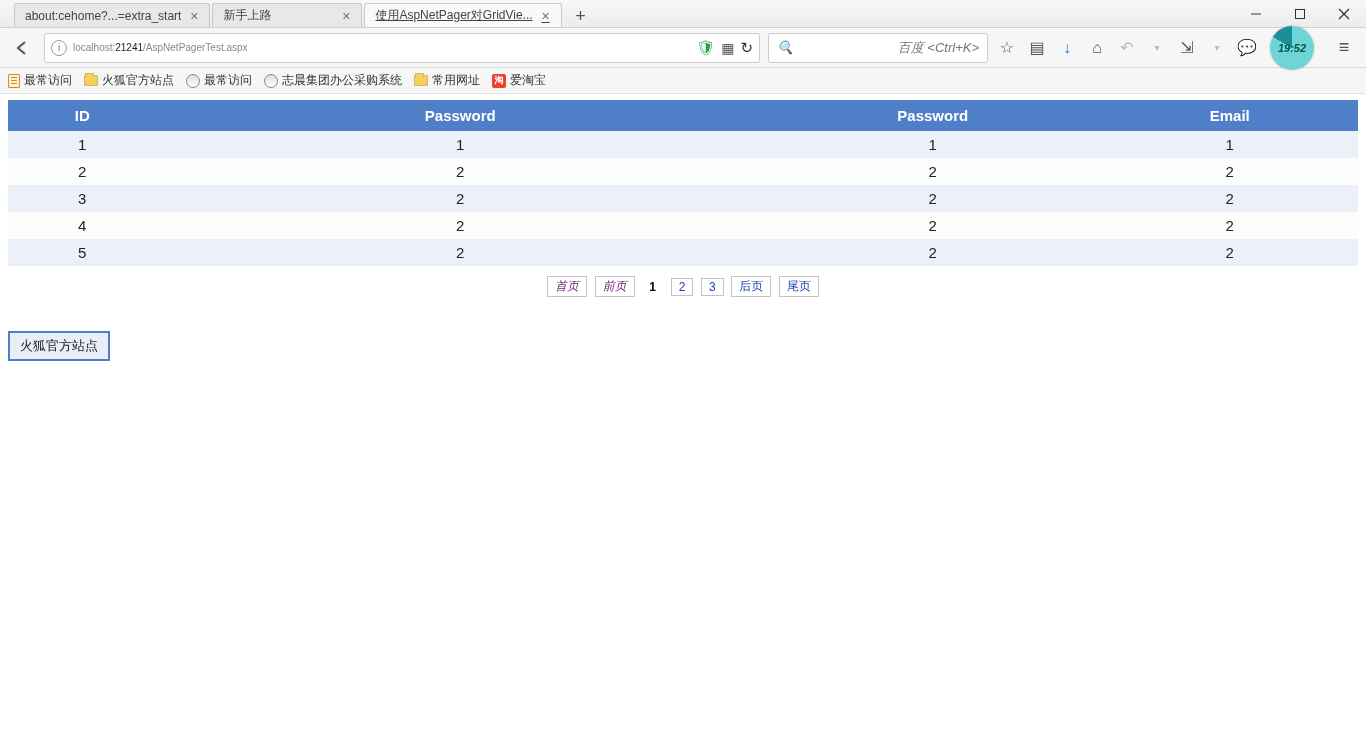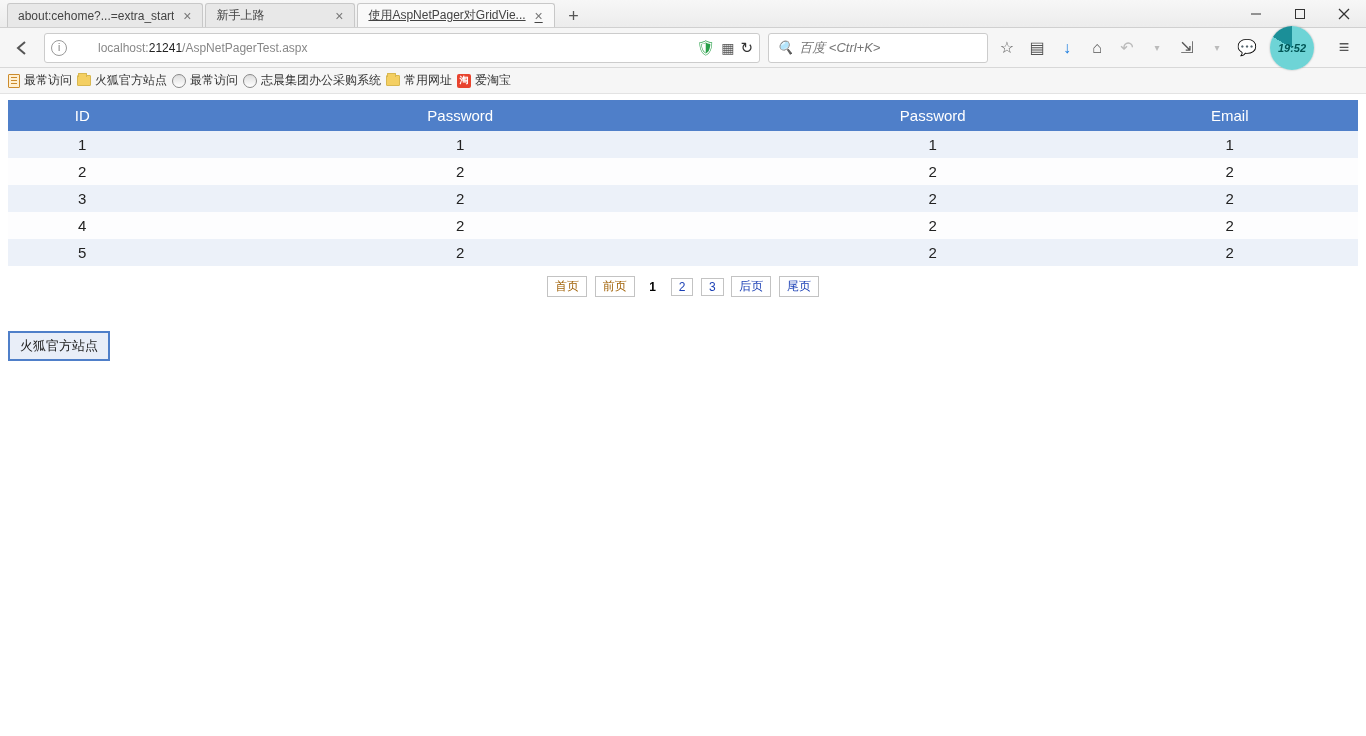--- a/index.html
+++ b/index.html
@@ -1,72 +1,72 @@
 <!DOCTYPE html>
 <html><head>
 <meta charset="utf-8">
 <style>
   * { box-sizing: border-box; margin: 0; padding: 0; }
   body { font-family: "Microsoft YaHei", Arial, sans-serif; font-size: 13px; background: #fff; width: 1366px; height: 736px; overflow: hidden; }
 
   
   .titlebar { height: 28px; background: linear-gradient(#f7f7f7,#ececec); display: flex; align-items: flex-end; border-bottom: 1px solid #d0d0d0; position: relative; }
-  .tabs { display: flex; align-items: flex-end; height: 100%; padding-left: 7px; }
+  .tabs { display: flex; align-items: flex-end; height: 100%; padding-left: 14px; }
   .tab { display: flex; align-items: center; height: 24px; padding: 0 8px 0 10px; border: 1px solid #c8c8c8; border-bottom: none; border-radius: 3px 3px 0 0; margin-right: 2px; background: #e8e8e8; color: #444; min-width: 150px; max-width: 210px; font-size: 12px; }
   .tab.active { background: #f9f9f9; text-decoration: underline; }
   .tab .tab-title { flex: 1; white-space: nowrap; overflow: hidden; text-overflow: ellipsis; margin-right: 6px; }
   .tab .close { color: #777; font-size: 14px; line-height: 1; width: 14px; text-align: center; }
   .newtab { width: 26px; height: 22px; display: flex; align-items: center; justify-content: center; color: #555; font-size: 18px; margin-left: 4px; border:1px solid transparent; }
   .win-controls { position: absolute; right: 0; top: 0; display: flex; height: 28px; }
   .win-btn { width: 44px; display: flex; align-items: center; justify-content: center; color: #333; font-size: 12px; }
   .win-btn svg { display:block; }
 
   
   .navbar { height: 40px; background: #f6f6f6; border-bottom: 1px solid #d8d8d8; display: flex; align-items: center; padding: 0 8px; gap: 4px; }
   .nav-icon { width: 28px; height: 28px; display:flex; align-items:center; justify-content:center; border-radius: 3px; color:#5a5a5a;}
   .urlbar { flex: 1; display:flex; align-items:center; height:30px; border:1px solid #ccc; border-radius: 3px; background:#fff; padding:0 6px; gap:6px; margin: 0 4px;}
   .urlbar .info-icn { width:16px;height:16px;border:1px solid #999;border-radius:50%;display:flex;align-items:center;justify-content:center;font-size:10px;color:#777;}
-  .url-text { flex:1; font-size:12px; color:#222; white-space:nowrap;margin-left:25px; }
+  .url-text { flex:1; font-size:10px; color:#222; white-space:nowrap; }
   .url-text .dim { color:#888; }
   .urlbar .shield { color:#2aa04a; font-size:15px;}
   .urlbar .qr { font-size:14px; color:#555;}
   .urlbar .reload { font-size:15px; color:#333;}
   .searchbar { width:220px; display:flex; align-items:center; height:30px; border:1px solid #ccc; border-radius:3px; background:#fff; padding:0 8px; gap:6px; color:#888; font-style:italic;}
-  .searchbar input { border:none; outline:none; flex:1; font-size:13px; font-style:italic; color:#4d7c0f; background:transparent;}
+  .searchbar input { border:none; outline:none; flex:1; font-size:13px; font-style:italic; color:#4d7c0f; background:transparent;text-align:right;}
   .right-icons { display:flex; align-items:center; gap:12px; margin:0 10px 0 6px; color:#555;}
   .right-icons span { display:inline-flex; align-items:center; justify-content:center; width:18px; font-size:16px;}
   .dl-icn { color:#1e7fe0; font-weight:bold;}
   .clock-badge { width:44px;height:44px; position:relative; margin-right:12px;}
   .clock-badge .pie { position:absolute; inset:0; border-radius:50%; background: conic-gradient(#6ed4d6 0 300deg, #1b8f98 300deg 360deg); box-shadow: 0 0 2px rgba(0,0,0,.3);}
   .clock-badge .clock-text { position:absolute; inset:0; display:flex;align-items:center;justify-content:center; font-size:11px; color:#055; font-style:italic; font-weight:bold;}
   .menu-icn { font-size:18px; color:#555;}
 
   
-  .bookmarks { height:26px; background:#f6f6f6; border-bottom:1px solid #e3e3e3; display:flex; align-items:center; padding:0 8px; gap:5px; font-size:12px; color:#333;}
+  .bookmarks { height:26px; background:#f6f6f6; border-bottom:1px solid #e3e3e3; display:flex; align-items:center; padding:0 8px; gap:12px; font-size:12px; color:#333;}
   .bm-item { display:flex; align-items:center; gap:4px;}
   .bm-folder { width:14px;height:11px;background:#f4cf62;border:1px solid #d8b750; border-radius:1px; position:relative;}
   .bm-folder::before{content:"";position:absolute;top:-3px;left:0;width:7px;height:3px;background:#f4cf62;border:1px solid #d8b750;border-bottom:none;border-radius:1px 1px 0 0;}
   .bm-globe { width:14px;height:14px;border:1px solid #888;border-radius:50%; background:linear-gradient(#ddd,#fff);}
   .bm-red { width:14px;height:14px;background:#e8432e;border-radius:2px;display:flex;align-items:center;justify-content:center;color:#fff;font-size:9px;font-weight:bold;}
   .bm-doc { width:12px;height:14px; border:1px solid #cc8b2c; background:#fff0d3; border-radius:1px; position:relative;}
   .bm-doc::after{content:"";position:absolute;top:2px;left:2px;right:2px;height:1px;background:#cc8b2c; box-shadow:0 3px 0 #cc8b2c, 0 6px 0 #cc8b2c;}
 
   
   .page { padding: 6px 8px; }
   table.grid { width:100%; border-collapse: collapse; font-size:15px;}
-  table.grid th { background:#4f7fc9; color:#fff; font-weight:normal; padding:7px 0; text-align:center;}
+  table.grid th { background:#4f7fc9; color:#fff; font-weight:bold; padding:7px 0; text-align:center;}
   table.grid td { text-align:center; padding:5px 0; color:#222;}
   table.grid tr.even td { background:#ecf1f9; }
   table.grid tr.odd td { background:#fdfdfe; }
 
   .pager { text-align:center; margin-top:10px; font-size:13px;}
   .pager a, .pager span { display:inline-block; border:1px solid #c3c3c3; padding:1px 7px; margin:0 2px; font-size:12px; vertical-align:middle;}
   .pager a { color:#1a3fb5; text-decoration:none; background:#fff;}
   .pager span.current { border:1px solid #fff; font-weight:bold; color:#000; padding:1px 6px;}
-  .pager a.disabled { color:#a16207;}
+  .pager a.disabled { color:#701a75;font-style:italic;}
 
   .export-btn { margin-top:34px; background:#e9eef8; border:2px solid #4f7fc9; padding:4px 10px; font-size:13px; color:#222; cursor:pointer;}
 </style>
 </head>
 <body>
 
 <div class="titlebar">
   <div class="tabs">
     <div class="tab">
       <span class="tab-title">about:cehome?...=extra_start</span>

